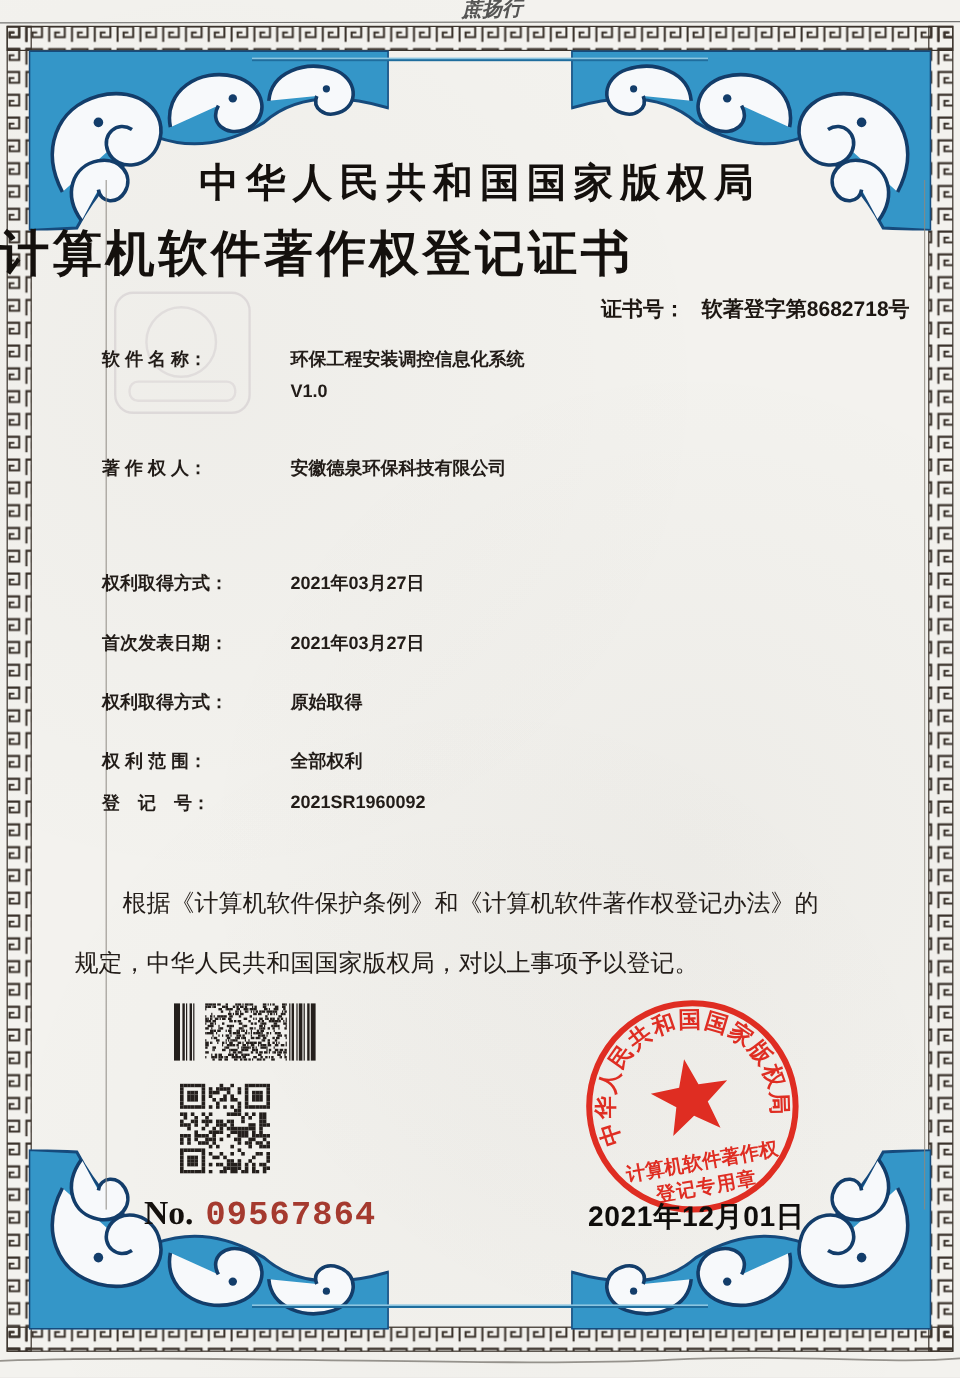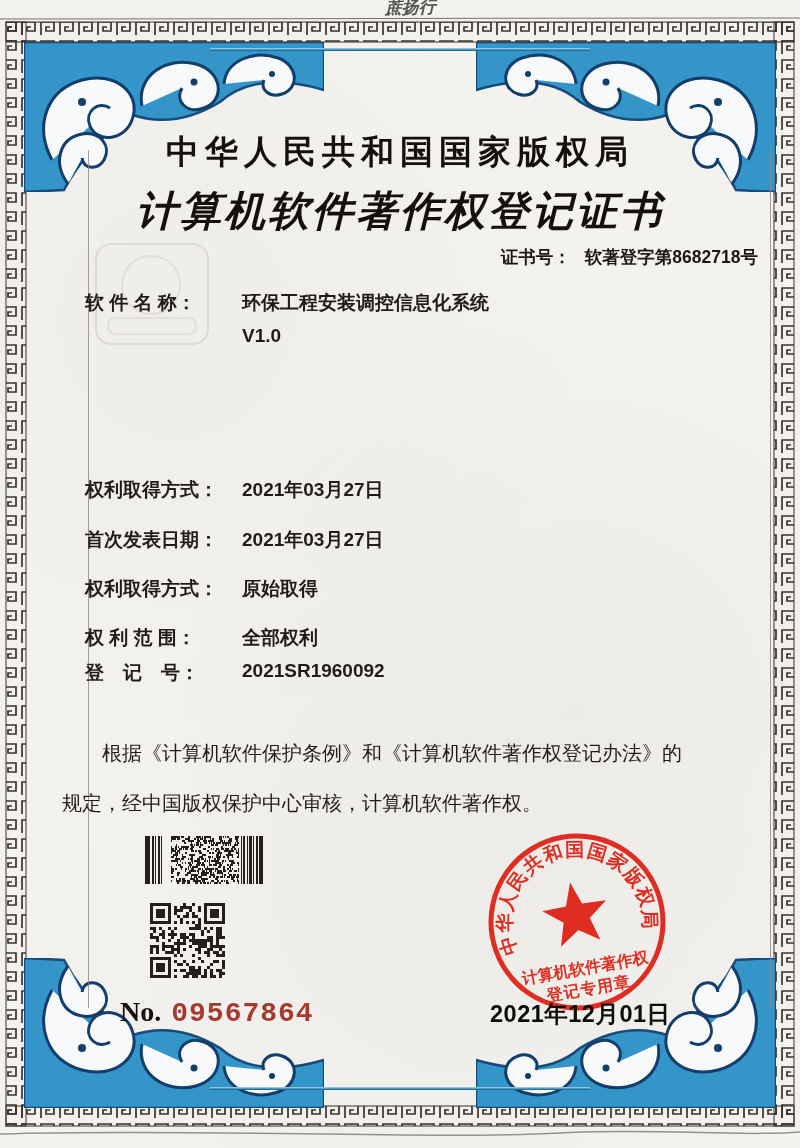--- a/index.html
+++ b/index.html
@@ -35,27 +35,27 @@
   .innerline.left{left:88px;}
   .innerline.right{left:770px;}
   
   .ghost{top:243px;left:95px;width:114px;height:102px;z-index:1;opacity:.5;}
   .ghost .rr{position:absolute;inset:0;border:2px solid rgba(150,132,150,.38);border-radius:16px;}
   .ghost .cc{position:absolute;top:12px;left:26px;width:56px;height:56px;border:2px solid rgba(150,132,150,.32);border-radius:50%;}
   .ghost .dots{position:absolute;bottom:10px;left:12px;right:12px;height:14px;
     border:2px solid rgba(150,132,150,.3);border-radius:8px;}
   .h1{top:130px;left:0;width:100%;text-align:center;font-size:33px;font-weight:700;
     letter-spacing:6px;color:#14100d;z-index:2;}
-  .h2{top:184px;left:0;width:100%;text-align:center;font-size:41px;font-weight:700;
-    letter-spacing:3px;color:#14100d;z-index:2;font-style:italic;}
+  .h2{top:184px;left:0;width:100%;text-align:left;font-size:41px;font-weight:700;
+    letter-spacing:3px;color:#14100d;z-index:2;}
   .cert-no{top:245px;right:42px;font-size:17.5px;font-weight:700;z-index:2;
     font-family:"Liberation Sans", sans-serif;color:#1d1712;}
   .cert-no .cl{margin-right:14px;}
   .row{left:85px;z-index:2;font-family:"Liberation Sans", sans-serif;font-weight:700;
-    font-size:19px;color:#221c18;white-space:nowrap;}
+    font-size:15px;color:#221c18;white-space:nowrap;}
   .row .lab{display:inline-block;min-width:157px;}
   .row .val{display:inline-block;vertical-align:top;}
   .r1{top:290px;}
   .r1 .v2{margin-top:9px;}
   .r2{top:381px;}
   .r3{top:477px;}
   .r4{top:527px;}
   .r5{top:576px;}
   .r6{top:625px;}
   .r7{top:660px;text-decoration:underline;}
@@ -132,39 +132,42 @@
 
   <div class="abs h1">中华人民共和国国家版权局</div>
   <div class="abs h2">计算机软件著作权登记证书</div>
   <div class="abs cert-no">
     <span class="cl">证书号：</span><span>软著登字第8682718号</span>
   </div>
 
   <div class="abs row r1">
     <span class="lab">软 件 名 称：</span><span class="val"><div>环保工程安装调控信息化系统</div><div class="v2">V1.0</div></span>
   </div>
+  <div class="abs row r2">
+    <span class="lab">著 作 权 人：</span><span class="val">安徽德泉环保科技有限公司</span>
+  </div>
   <div class="abs row r3">
     <span class="lab">权利取得方式：</span><span class="val">2021年03月27日</span>
   </div>
   <div class="abs row r4">
     <span class="lab">首次发表日期：</span><span class="val">2021年03月27日</span>
   </div>
   <div class="abs row r6">
     <span class="lab">权 利 范 围：</span><span class="val">全部权利</span>
   </div>
   <div class="abs row r5">
     <span class="lab">权利取得方式：</span><span class="val">原始取得</span>
   </div>
   <div class="abs row r7">
     <span class="lab">登　记　号：</span><span class="val">2021SR1960092</span>
   </div>
 
   <div class="abs para">
     <div class="indent">根据《计算机软件保护条例》和《计算机软件著作权登记办法》的</div>
-    <div>规定，经中国版权保护中心审核，计算机软件著作权。</div>
+    <div>规定，中华人民共和国国家版权局，对以上事项予以登记。</div>
   </div>
 
   <svg id="barcode-svg" class="abs barcode" width="125" height="48">
       <rect x="0" y="0" width="5" height="48" fill="#241f1c"></rect>
       <rect x="7" y="0" width="2" height="48" fill="#241f1c"></rect>
       <rect x="10" y="0" width="1" height="48" fill="#241f1c"></rect>
       <rect x="13" y="0" width="2" height="48" fill="#241f1c"></rect>
       <rect x="16" y="0" width="1" height="48" fill="#241f1c"></rect>
       <rect x="26" y="0" width="3" height="2" fill="#241f1c"></rect>
       <rect x="29" y="0" width="3" height="2" fill="#241f1c"></rect>

